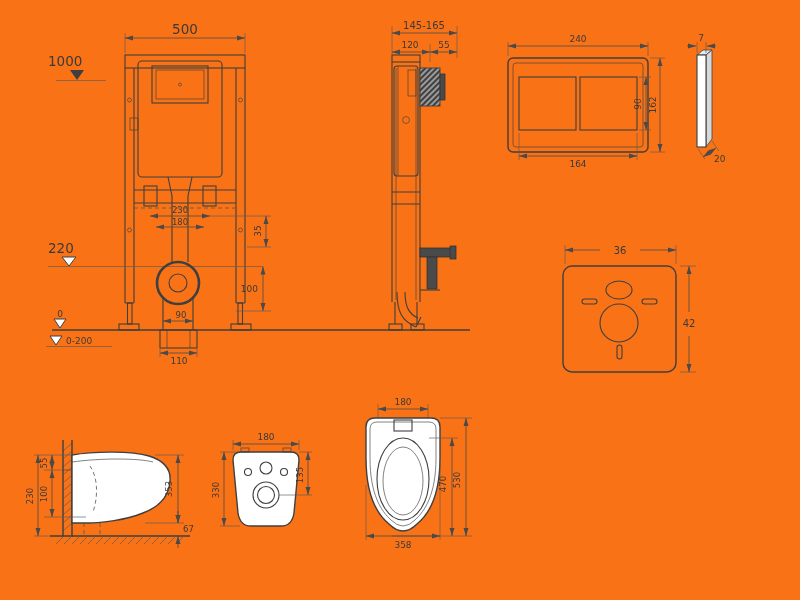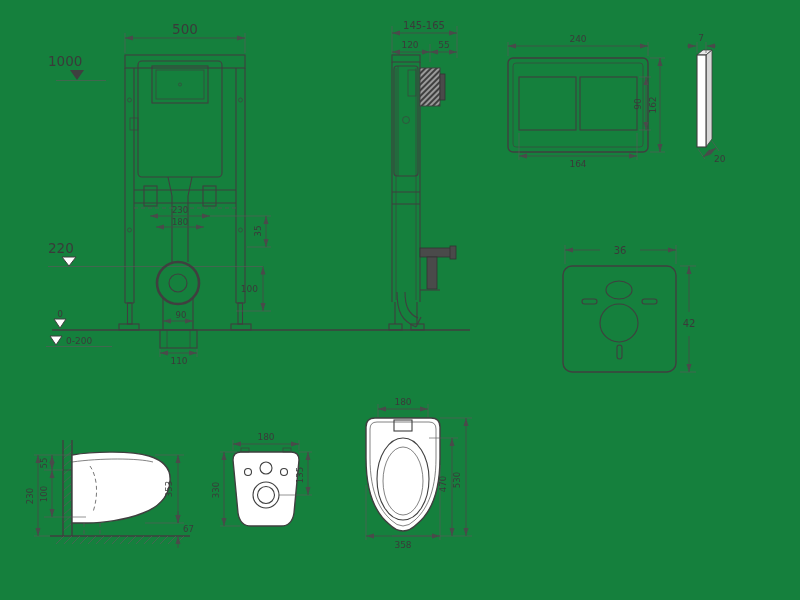--- a/index.html
+++ b/index.html
@@ -1,16 +1,16 @@
 <!DOCTYPE html>
 <html><head>
 <meta charset="utf-8">
 <style>
   html,body{margin:0;padding:0;background:#fff;}
-  .canvas{position:relative;width:800px;height:600px;background:#15803d;overflow:hidden;}
+  .canvas{position:relative;width:800px;height:600px;background:#f97316;overflow:hidden;}
   svg{position:absolute;left:0;top:0;}
   svg text{font-family:"DejaVu Sans","Liberation Sans",sans-serif;fill:#3a3a3a;}
   .t13{font-size:13.5px}.t10{font-size:10px}.t9{font-size:9px}.t8{font-size:8.5px}
   .s{stroke:#3f3f3f;stroke-width:1.1;fill:none;}
   .s13{stroke:#3f3f3f;stroke-width:1.4;fill:none;}
   .thick{stroke:#3f3f3f;stroke-width:2.6;fill:none;}
   .thin{stroke:#3f3f3f;stroke-width:0.65;fill:none;}
   .e{stroke:#5a5a5a;stroke-width:0.65;fill:none;}
   .d{stroke:#4a4a4a;stroke-width:0.8;fill:none;marker-start:url(#arr);marker-end:url(#arr);}
   .d1{stroke:#4a4a4a;stroke-width:0.8;fill:none;marker-end:url(#arr);}

